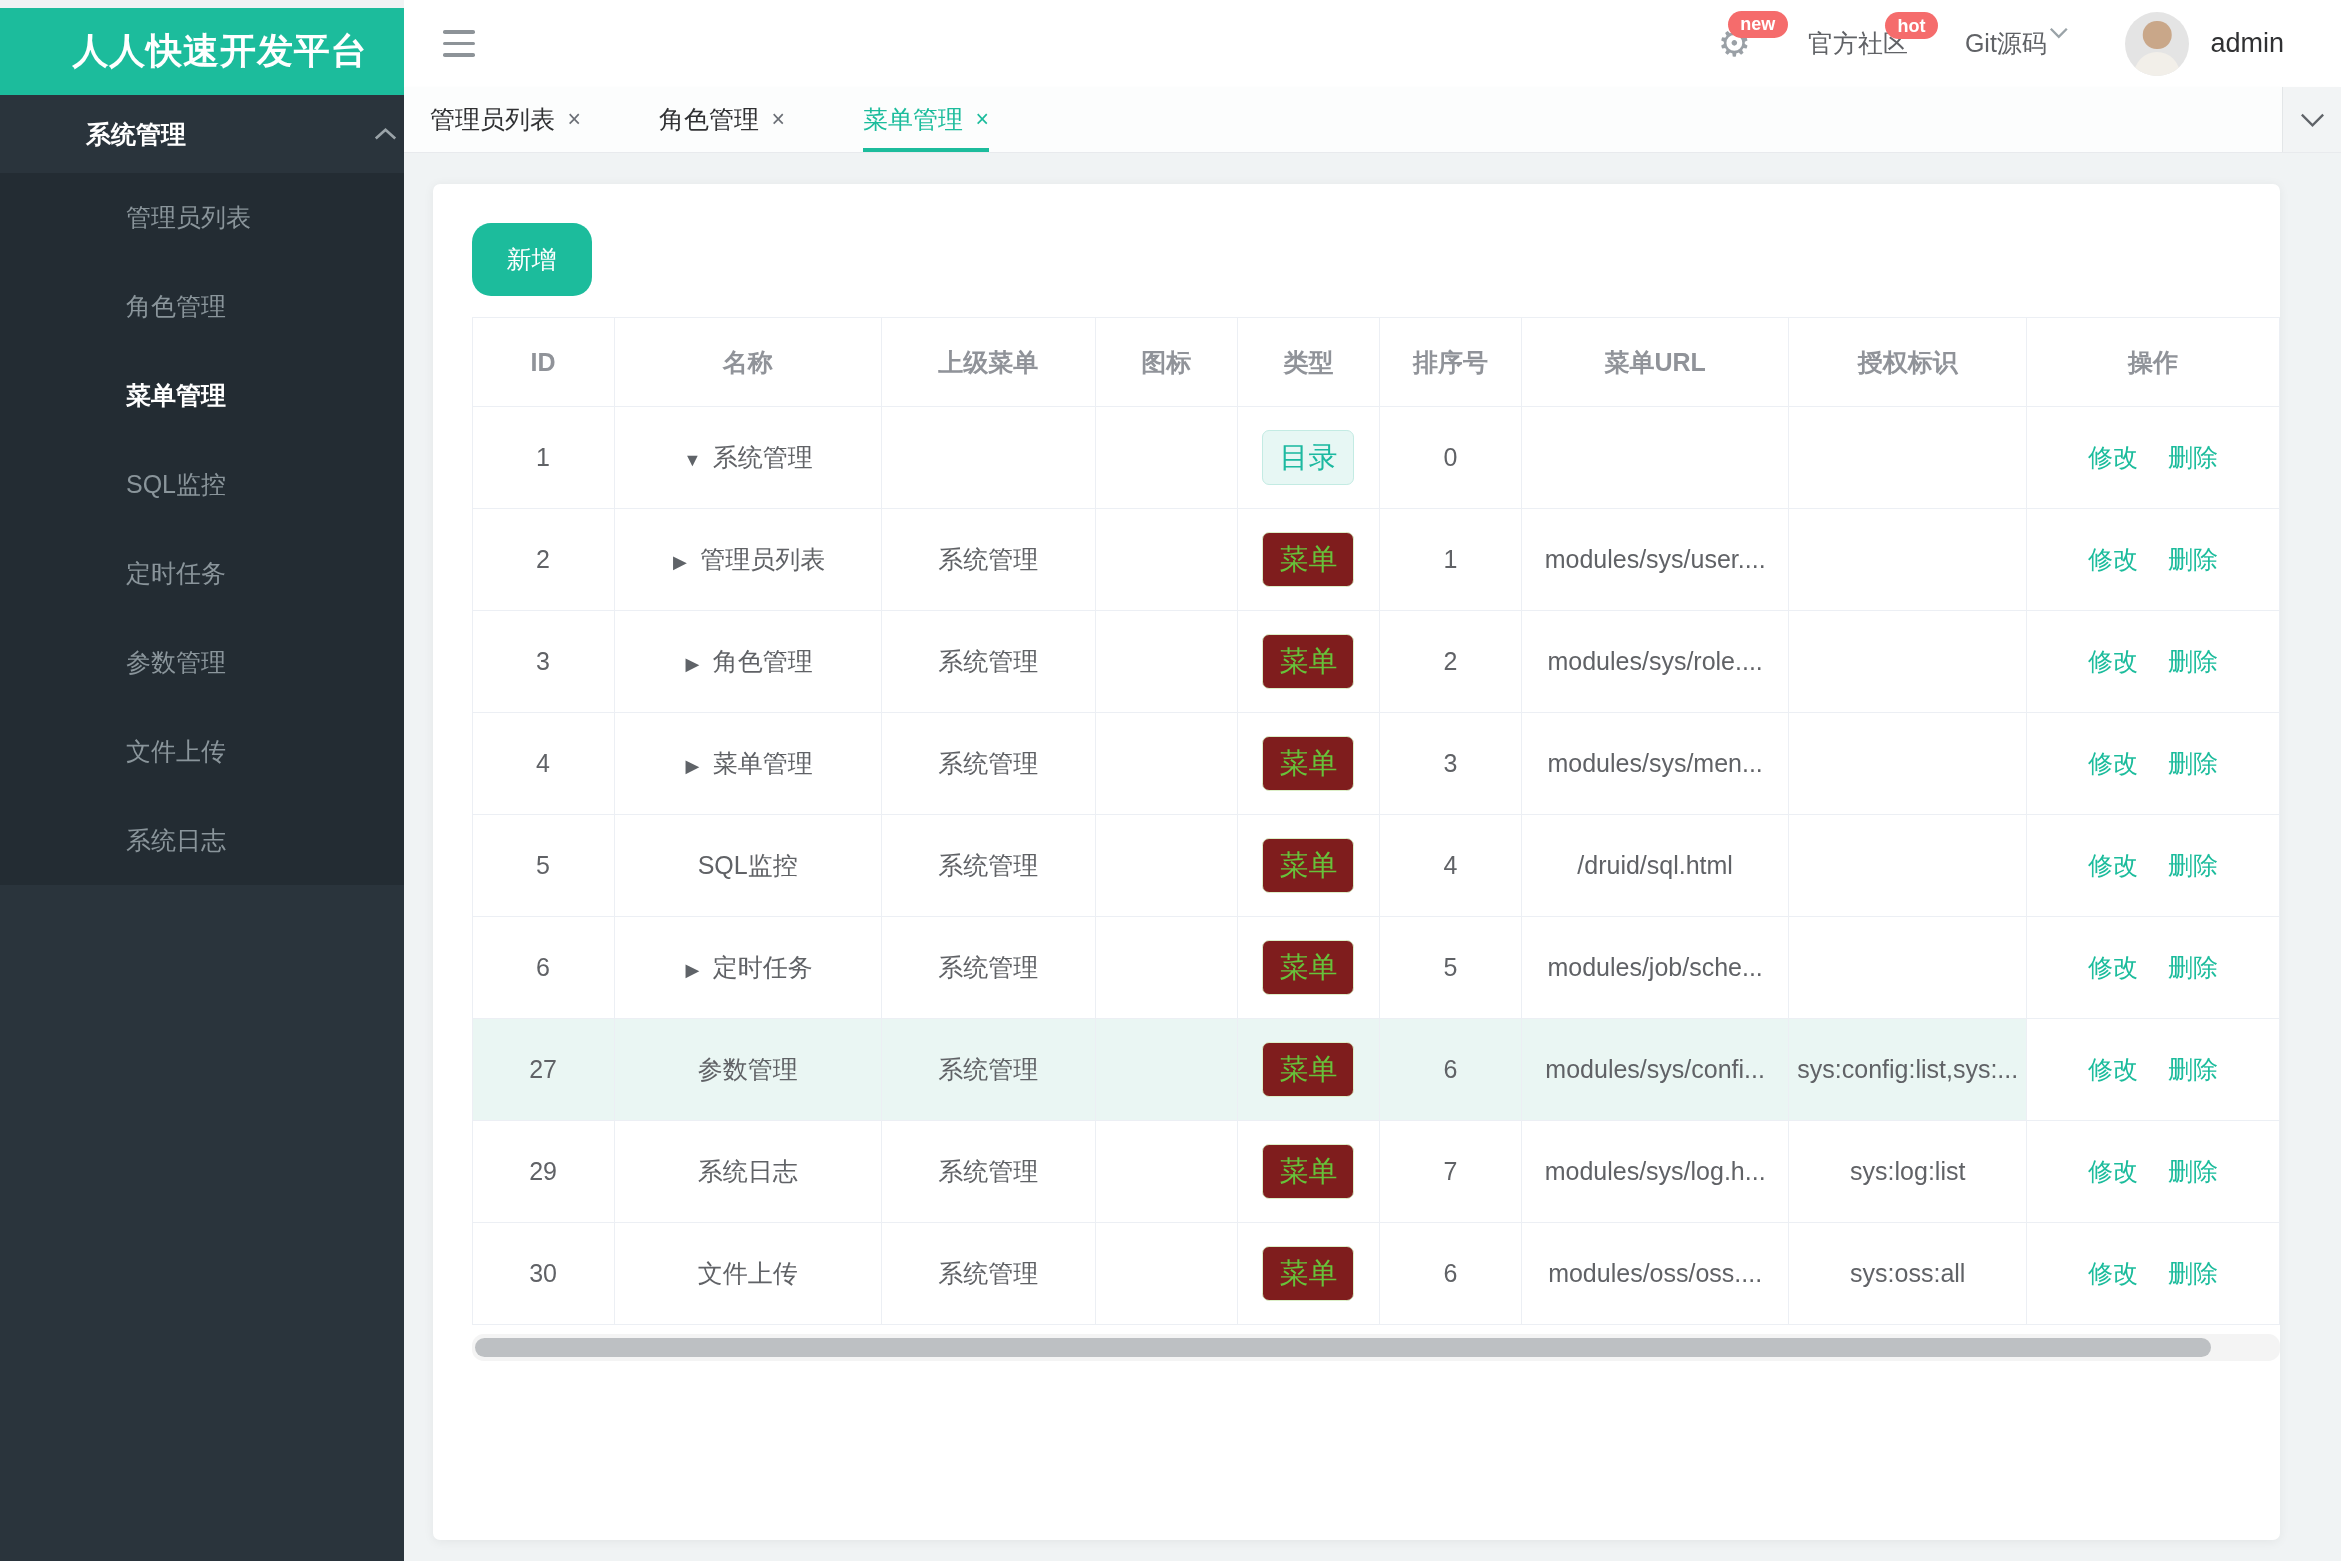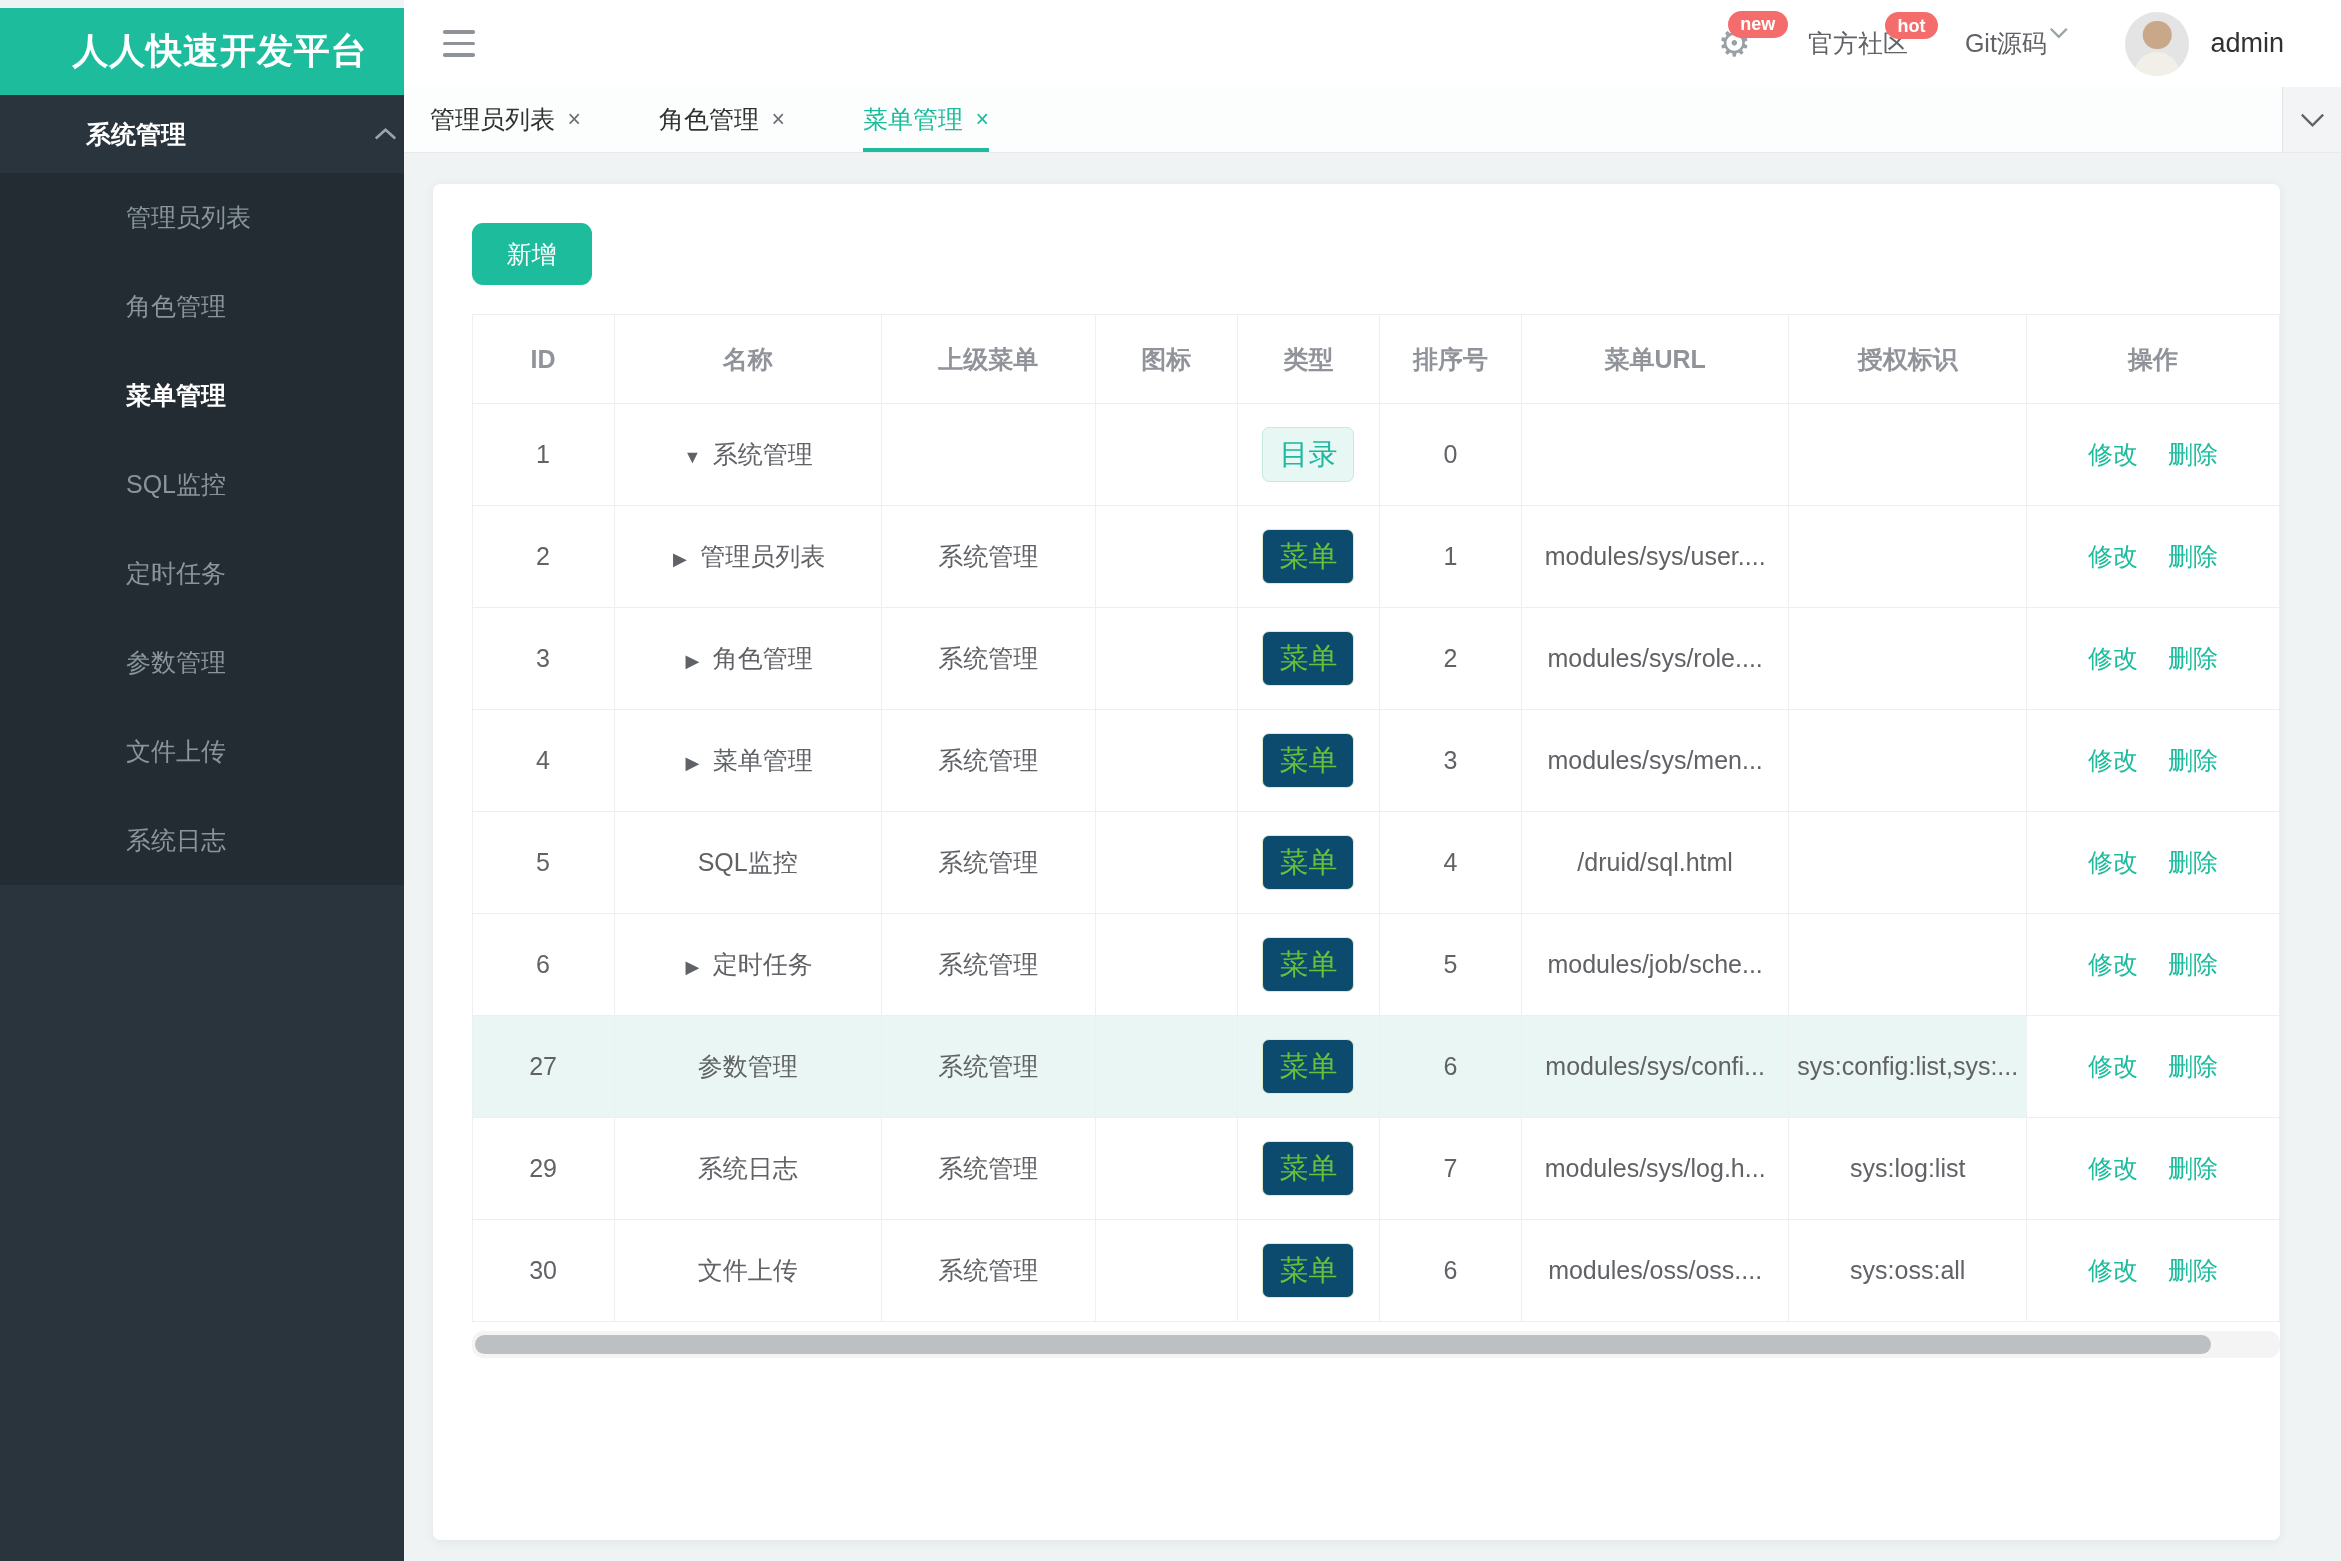--- a/index.html
+++ b/index.html
@@ -52,36 +52,36 @@
   .tab.active { color:#1CBC9C; }
   .tab.active .x { color:#1CBC9C; }
   .tab.active::after { content:""; position:absolute; left:0; right:0; bottom:0; height:3.6px; background:#1CBC9C; }
   .tab-more { margin-left:auto; width:59px; height:100%; background:#F2F4F5; border-left:1.8px solid #E3E6E8;
     display:flex; align-items:center; justify-content:center; cursor:pointer; }
 
   
   .content { position:absolute; left:404px; right:0; top:153px; bottom:0; background:#F0F3F4; }
   .card { margin:31px 61px 0 28.5px; height:1356px; background:#fff; border-radius:7.1px;
     box-shadow:0 1.8px 10.7px rgba(0,0,0,0.06); padding:39px; }
-  .btn-add { width:120px; height:62px; background:#1CBC9C; color:#fff; font-size:25px;
-    border:none; border-radius:11px; cursor:pointer; margin-bottom:29px;
+  .btn-add { width:120px; height:73px; background:#1CBC9C; color:#fff; font-size:25px;
+    border:none; border-radius:19px; cursor:pointer; margin-bottom:21px;
     font-family:"Liberation Sans","DejaVu Sans",sans-serif; }
 
   table { border-collapse:collapse; table-layout:fixed; width:1808px; }
   col.c-id{width:142px} col.c-name{width:267px} col.c-parent{width:214px} col.c-icon{width:142px}
   col.c-type{width:142px} col.c-order{width:142px} col.c-url{width:267px} col.c-perms{width:238px} col.c-ops{width:252px}
   th,td { border:1.8px solid #ECEFF4; text-align:center; overflow:hidden; white-space:nowrap; }
   th { height:89px; font-size:25px; color:#909399; font-weight:bold; background:#fff; }
   td { height:102px; font-size:25px; color:#606266; }
   tr.highlight td { background:#EAF6F3; }
   td.op-cell, tr.highlight td.op-cell { background:#fff; box-shadow:-7.1px 0 9px -7.1px rgba(0,0,0,0.12); }
   .caret { display:inline-block; font-size:18px; color:#5F6368; margin-right:10.7px; width:19.6px; }
   .badge { display:inline-block; padding:9px 16px; font-size:29px; border-radius:7.1px; line-height:1.2; }
   .badge.dir  { background:#E7F7F4; border:1.8px solid #C3EBE3; color:#1CB9A0; }
-  .badge.menu { background:#0c4a6e; border:1.8px solid #DCEFC8; color:#67C23A; }
+  .badge.menu { background:#7f1d1d; border:1.8px solid #DCEFC8; color:#67C23A; }
   .op-link { color:#1CBC9C; font-size:25px; cursor:pointer; text-decoration:none; }
   .op-link + .op-link { margin-left:30px; }
 
   .hscroll { position:relative; width:1808px; height:27px; margin-top:9px; background:#F4F4F4; border-radius:11.6px; }
   .hscroll .thumb { position:absolute; left:3.6px; top:3.6px; height:19.6px; width:96%;
     background:#BDC0C3; border-radius:9.8px; cursor:pointer; }
 
   svg { display:block; }
 </style>
 </head>

